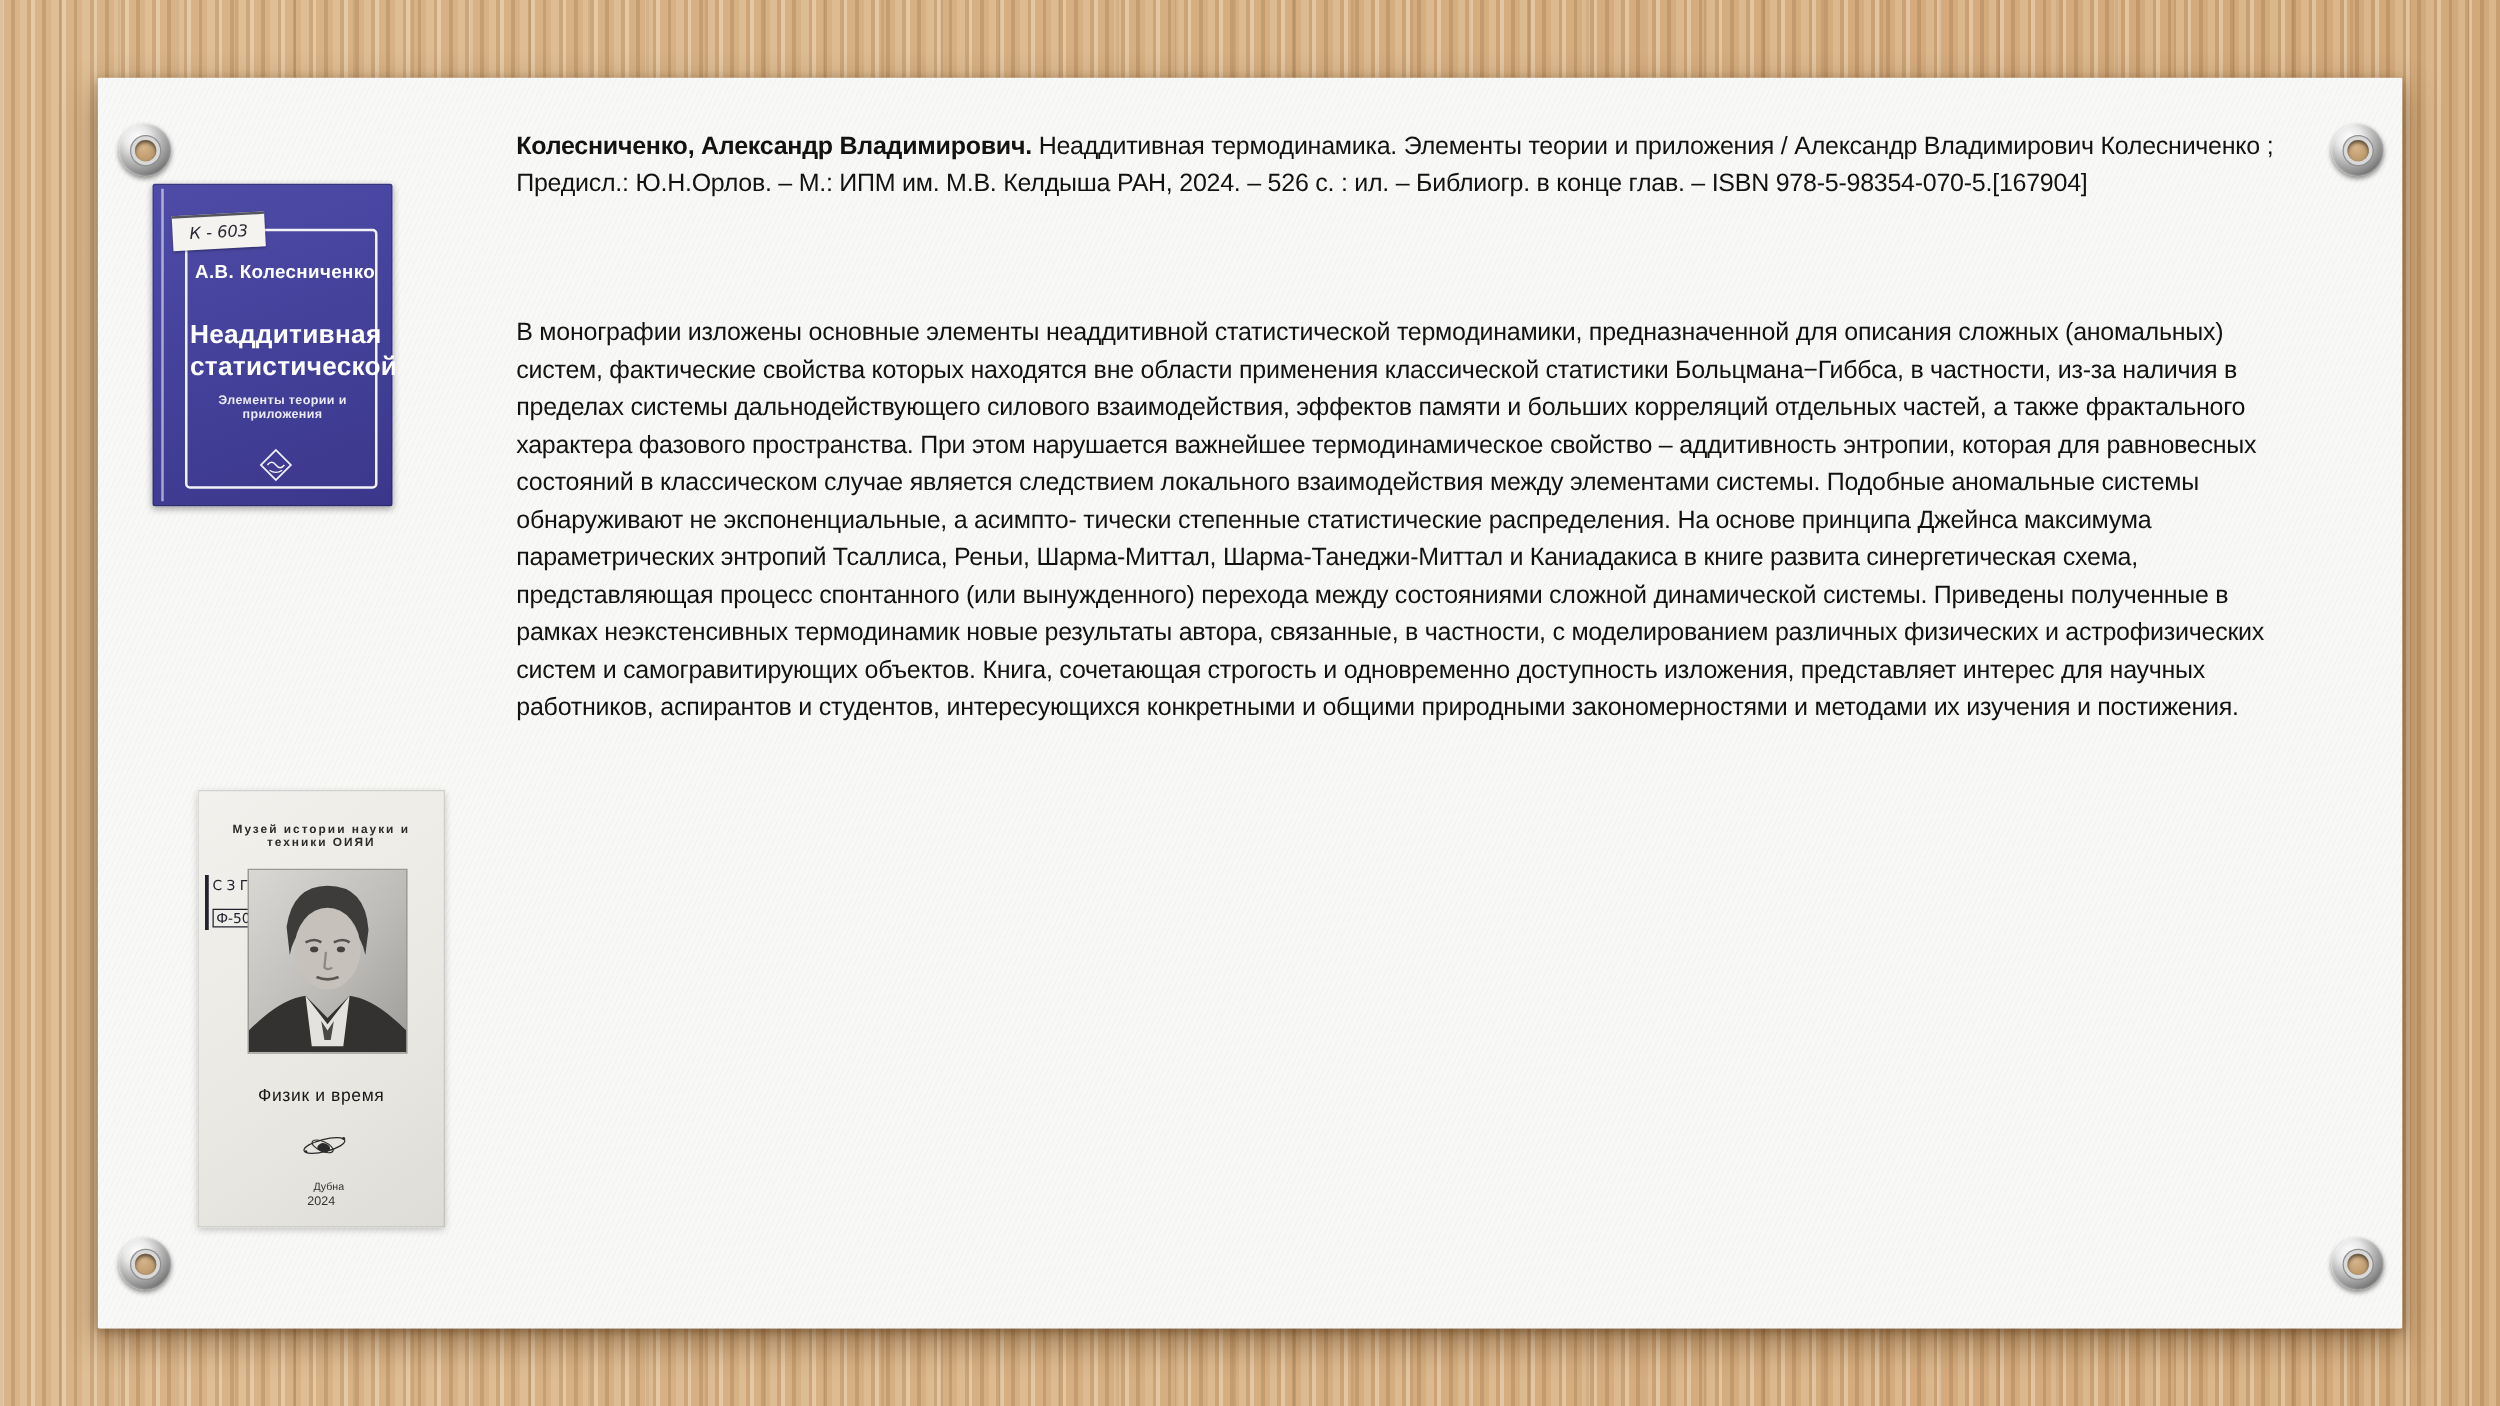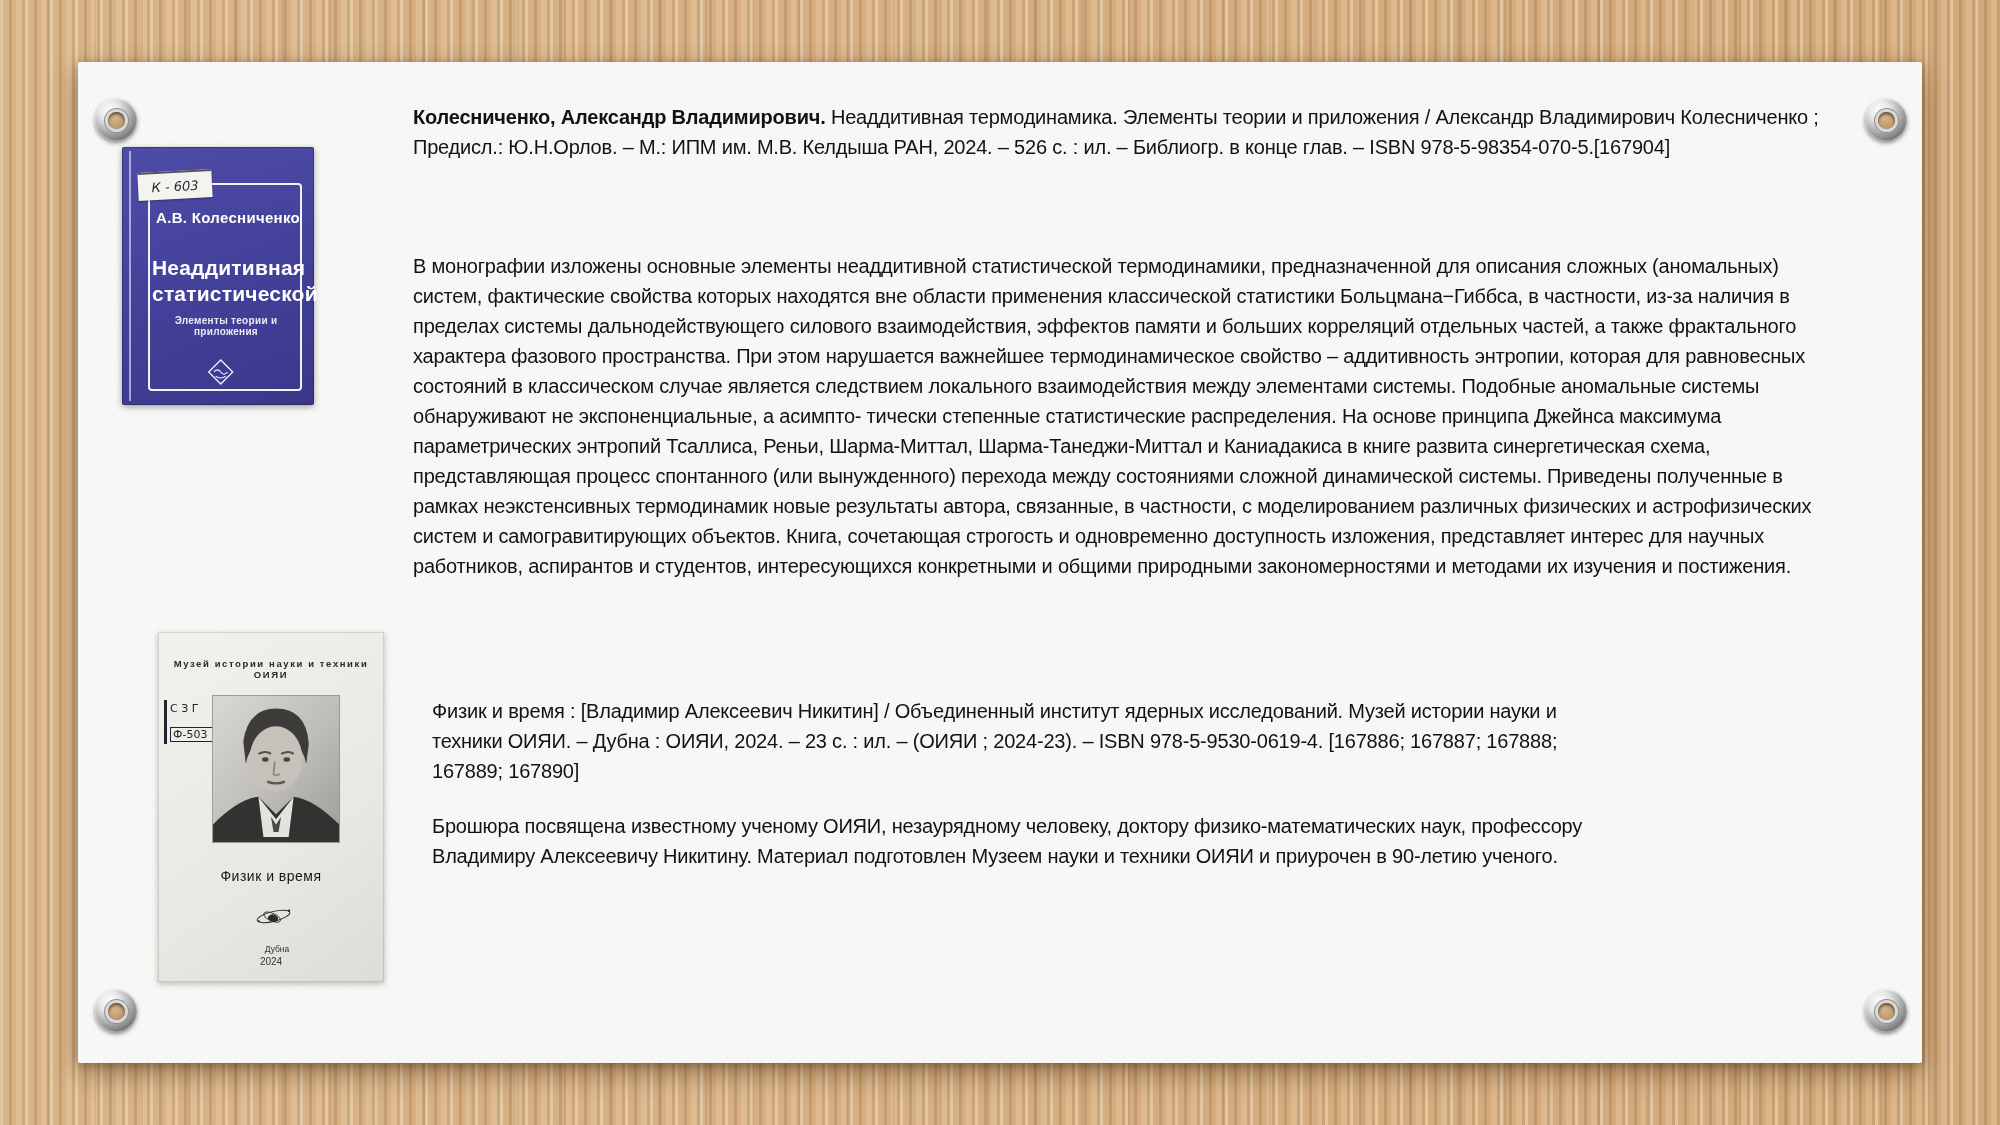--- a/index.html
+++ b/index.html
@@ -76,21 +76,21 @@
     font-size:21px;font-weight:700;line-height:26px;letter-spacing:0.2px;
   }
   .c1-subtitle{
     position:absolute;left:30px;right:14px;top:168px;text-align:center;
     font-size:10px;font-weight:700;letter-spacing:0.3px;color:#eceaf6;
   }
   .c1-emblem{position:absolute;left:50%;top:208px;transform:translateX(-42%);}
 
   
   .cover2{
-    position:absolute;left:80px;top:570px;width:226px;height:350px;
+    position:absolute;left:80px;top:570px;width:198px;height:350px;
     background:linear-gradient(145deg,#f2f1ed 0%,#e9e8e3 60%,#dddcd6 100%);
     box-shadow:0 2px 6px rgba(0,0,0,0.25), inset 0 0 0 1px rgba(0,0,0,0.12);
     color:#1d1d1d;
   }
   .c2-header{
     position:absolute;left:8px;right:8px;top:26px;text-align:center;
     font-size:9.5px;font-weight:700;letter-spacing:1.6px;color:#2a2a2a;
   }
   .c2-label{
     position:absolute;left:6px;top:68px;width:62px;padding:2px 3px;
@@ -208,17 +208,15 @@
         <path d="M22 24 q4 -6 10 -3 q6 3 4 7 q-3 4 -9 2 q-6 -2 -5 -6" fill="#2b2b2b"></path>
         <circle cx="52" cy="15" r="1.8" fill="#2b2b2b"></circle>
         <circle cx="9" cy="30" r="1.5" fill="#2b2b2b"></circle>
       </svg>
     </div>
     <div class="c2-place">Дубна</div>
     <div class="c2-year">2024</div>
   </div>
 
   <div class="text-block text2">
-    <p class="bib">Физик и время : [Владимир Алексеевич Никитин] / Объединенный институт ядерных исследований. Музей истории науки и техники ОИЯИ. – Дубна : ОИЯИ, 2024. – 23 с. : ил. – (ОИЯИ ; 2024-23). – ISBN 978-5-9530-0619-4. [167886; 167887; 167888; 167889; 167890]</p>
-    <p class="annot">Брошюра посвящена известному ученому ОИЯИ, незаурядному человеку, доктору физико-математических наук, профессору Владимиру Алексеевичу Никитину. Материал подготовлен Музеем науки и техники ОИЯИ и приурочен в 90-летию ученого.</p>
   </div>
 
 </div>
 
 </body></html>

